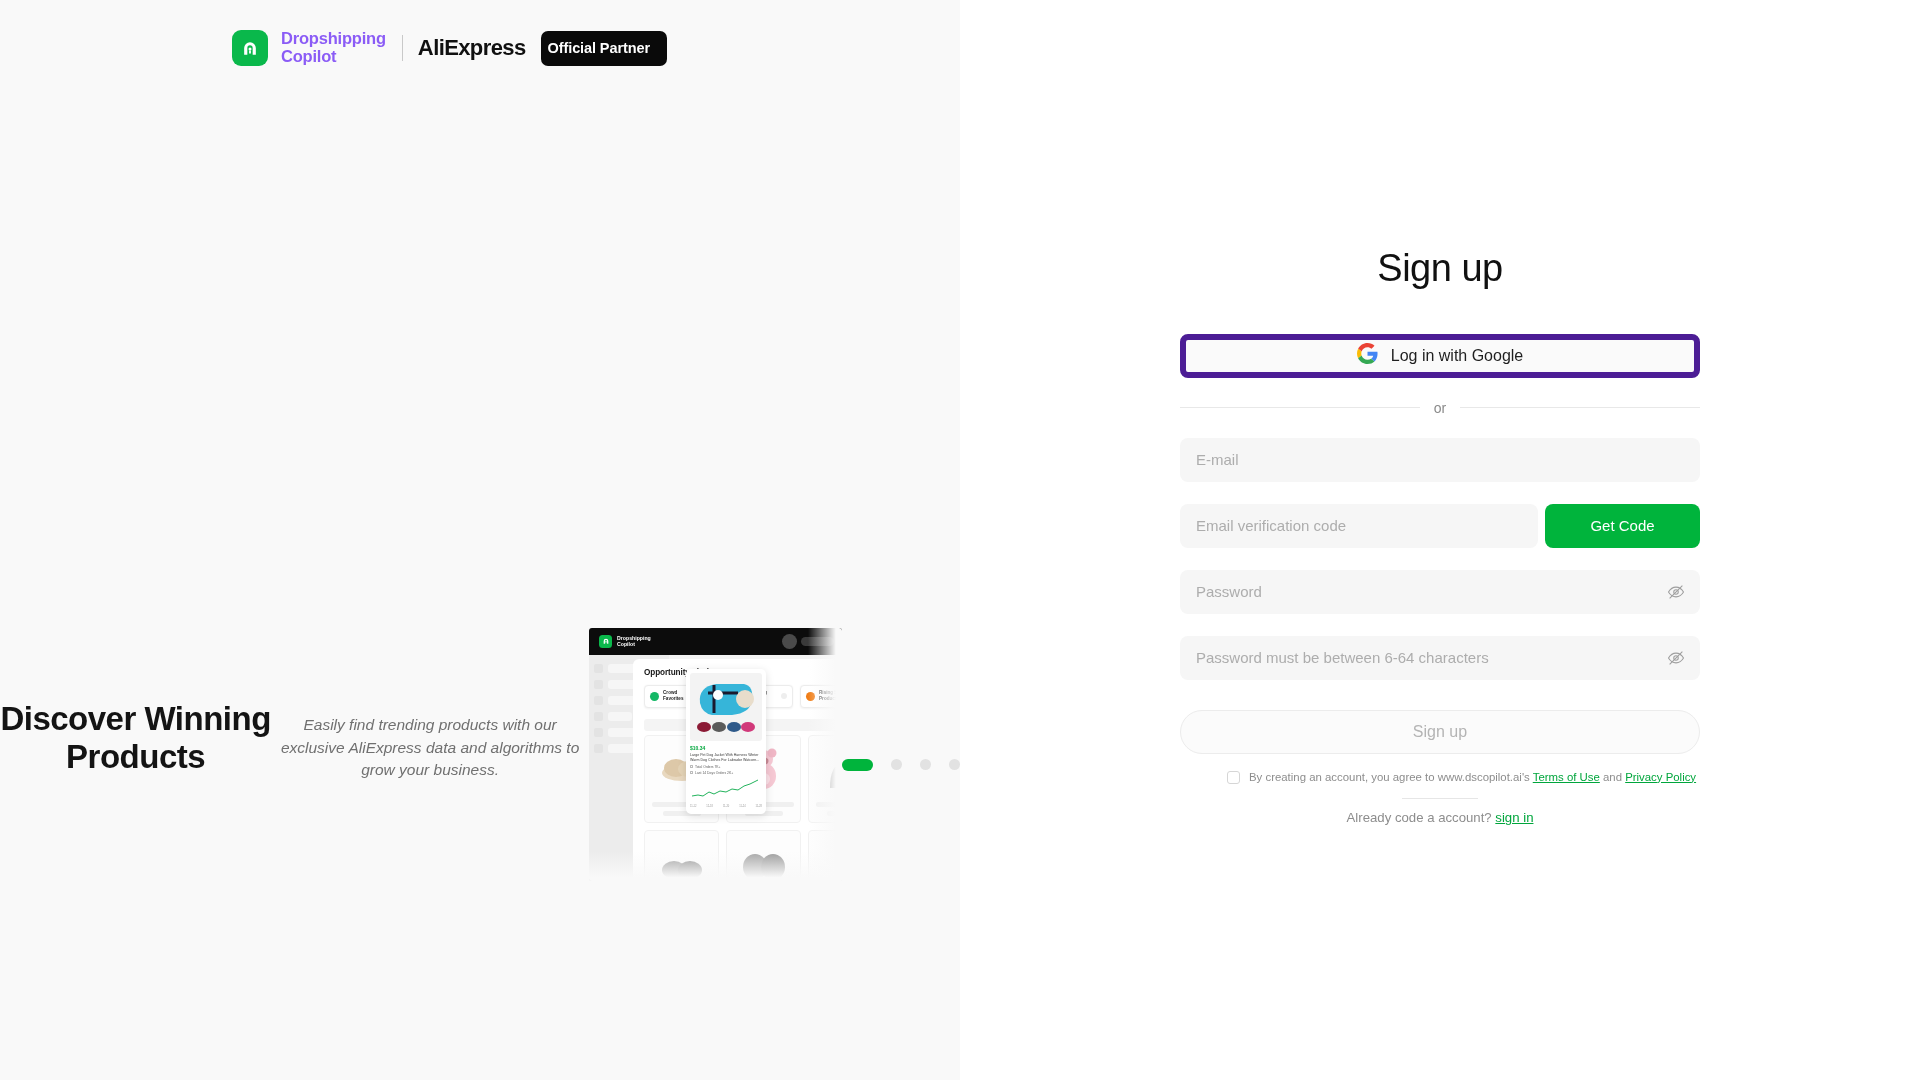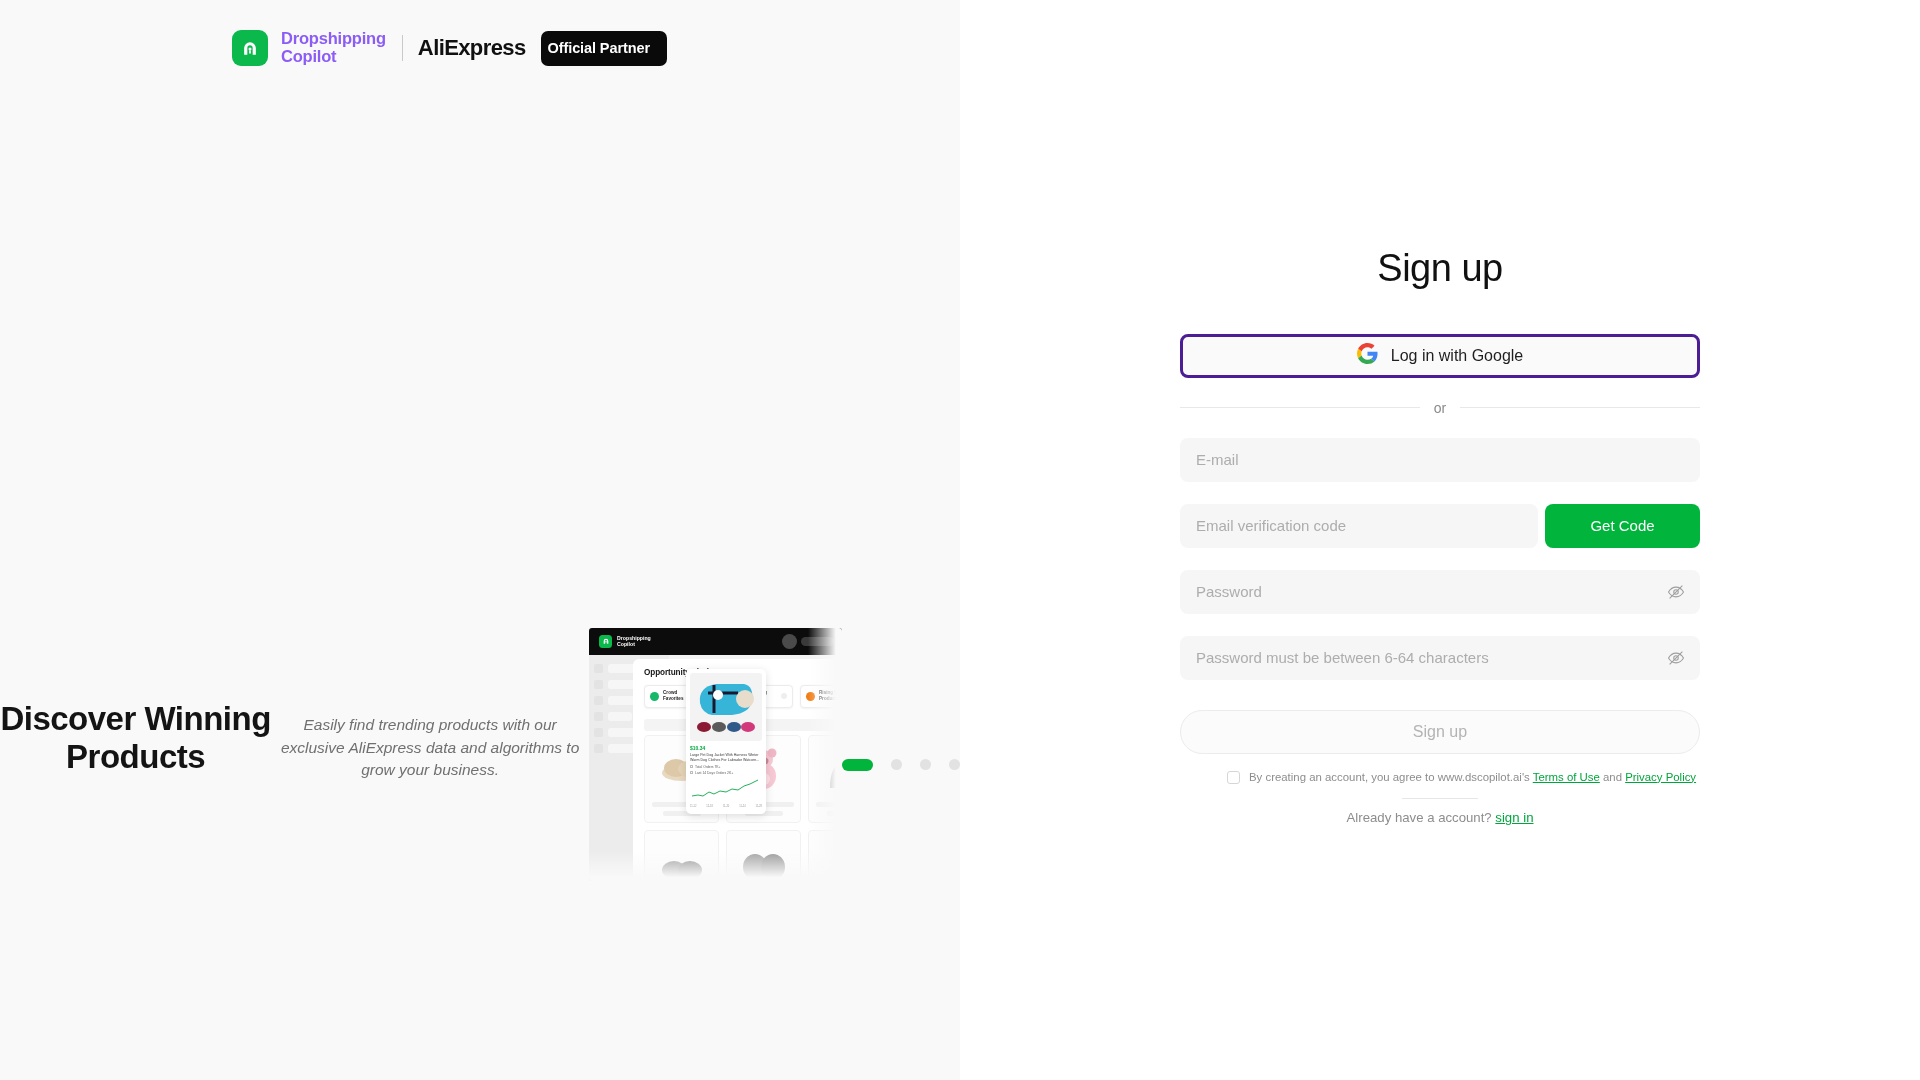--- a/index.html
+++ b/index.html
@@ -211,21 +211,21 @@
   }
   .form-wrap {
     position: absolute; left: 220px; top: 248px; width: 520px;
   }
   .form-title {
     font-size: 38px; font-weight: 400; color: #111111;
     text-align: center; letter-spacing: -0.5px; line-height: 1.1;
   }
   .google-btn {
     margin-top: 44px; height: 44px; width: 520px;
-    background: #fafafa; border: 3px solid #4c1d95; border-radius: 8px;
+    background: #fafafa; border: 6px solid #4c1d95; border-radius: 8px;
     display: flex; align-items: center; justify-content: center; gap: 13px;
     cursor: pointer;
   }
   .google-label { font-size: 16px; color: #1f1f1f; }
 
   .or-row {
     margin-top: 22px; display: flex; align-items: center; gap: 14px;
     width: 520px;
   }
   .or-line { flex: 1; height: 1px; background: #e8e8e8; }
@@ -581,18 +581,18 @@
       <div class="terms-row">
         <span class="checkbox"></span>
         <span class="terms-text">
           <span>By creating an account, you agree to www.dscopilot.ai's </span><a href="#">Terms of Use</a><span> and </span><a href="#">Privacy Policy</a>
         </span>
       </div>
 
       <div class="hr-small"></div>
 
       <div class="signin-row">
-        <span>Already have a account? </span><a href="#">sign in</a>
+        <span>Already code a account? </span><a href="#">sign in</a>
       </div>
 
     </div>
   </div>
 </div>
 
 </body></html>

